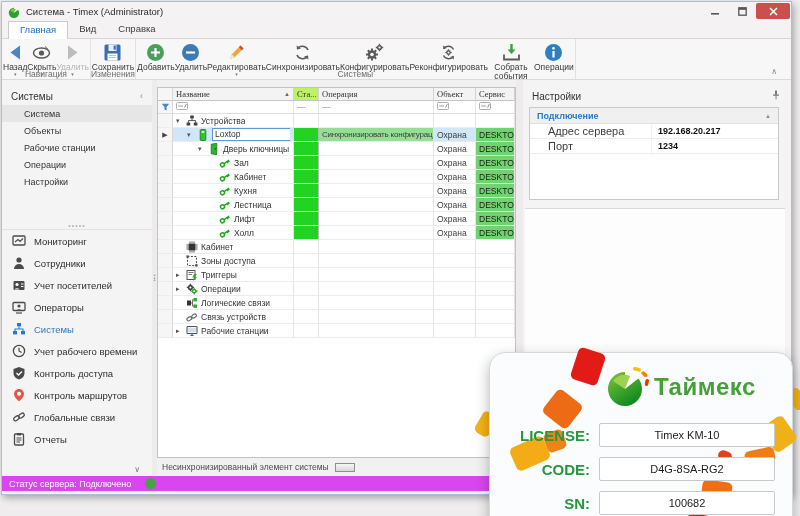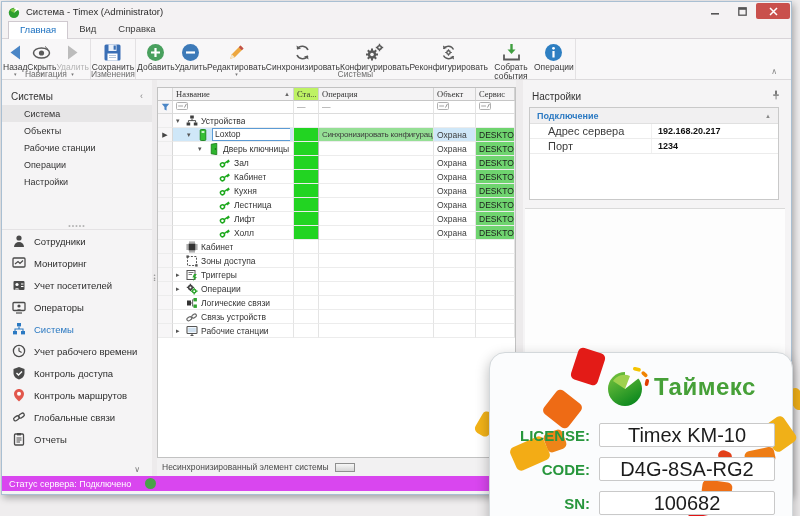--- a/index.html
+++ b/index.html
@@ -103,21 +103,21 @@
   
   .card { position:absolute; left:489px; top:324px; width:304px; height:186px; background:#fbfcfd; border:1px solid #d3d8db; border-radius:16px; box-shadow:0 5px 14px rgba(0,0,0,.28); z-index:50;margin-top:28px; }
   .conf { position:absolute; border-radius:5px; }
   .z-under { z-index:49; } .z-over { z-index:51; }
   .brand { position:absolute; left:116px; top:12px; display:flex; align-items:center; z-index:54; }
   .brand .blogo { width:44px; height:44px; }
   .brand .bname { font-size:24px; font-weight:bold; color:#46a038; margin-left:4px; letter-spacing:0.5px; }
   .fields { position:absolute; left:0; top:70px; right:0; z-index:55; }
   .frow { display:flex; align-items:center; margin-bottom:10px; }
   .flabel { width:100px; text-align:right; font-size:15px; font-weight:bold; color:#27963c; }
-  .fbox { margin-left:9px; width:176px; height:24px; background:#fff; border:1px solid #c9c9c9; border-radius:2px; display:flex; align-items:center; justify-content:center; font-size:20px; color:#1c1c1c; }
+  .fbox { margin-left:9px; width:176px; height:24px; background:#fff; border:1px solid #c9c9c9; border-radius:2px; display:flex; align-items:center; justify-content:center; font-size:11px; color:#1c1c1c; }
 </style>
 </head>
 <body>
 
 <div class="screen">
   <div class="window">
 
     <div class="titlebar">
       <span class="app-icon">
         <svg viewBox="0 0 14 14">
@@ -283,31 +283,31 @@
             <div class="side-item selected">Система</div>
             <div class="side-item">Объекты</div>
             <div class="side-item">Рабочие станции</div>
             <div class="side-item">Операции</div>
             <div class="side-item">Настройки</div>
           </div>
         <div class="hsplit">•••••</div>
         <div id="side-nav">
             <div class="nav-item">
               <span class="nic"><svg viewBox="0 0 14 14">
+                  <rect x="1" y="2" width="12" height="9" rx="1" fill="none" stroke="#4a4a4a" stroke-width="1.3"></rect>
+                  <path d="M3 8 L6 5.5 L8 7.5 L11 4.5" stroke="#4a4a4a" fill="none" stroke-width="1.2"></path>
+                </svg></span>
+              <span>Мониторинг</span>
+            </div>
+            <div class="nav-item">
+              <span class="nic"><svg viewBox="0 0 14 14">
                   <circle cx="7" cy="4" r="2.6" fill="#4a4a4a"></circle>
                   <path d="M2 13 A5 5 0 0 1 12 13 Z" fill="#4a4a4a"></path>
                 </svg></span>
               <span>Сотрудники</span>
-            </div>
-            <div class="nav-item">
-              <span class="nic"><svg viewBox="0 0 14 14">
-                  <rect x="1" y="2" width="12" height="9" rx="1" fill="none" stroke="#4a4a4a" stroke-width="1.3"></rect>
-                  <path d="M3 8 L6 5.5 L8 7.5 L11 4.5" stroke="#4a4a4a" fill="none" stroke-width="1.2"></path>
-                </svg></span>
-              <span>Мониторинг</span>
             </div>
             <div class="nav-item">
               <span class="nic"><svg viewBox="0 0 14 14">
                   <rect x="1.5" y="3" width="11" height="9" rx="1" fill="#4a4a4a"></rect>
                   <circle cx="5" cy="6.5" r="1.6" fill="#fff"></circle>
                   <path d="M2.5 11.5 A3 3 0 0 1 7.5 11.5 Z" fill="#fff"></path>
                   <path d="M9 6 H11.5 M9 8.5 H11.5" stroke="#fff" stroke-width="1"></path>
                 </svg></span>
               <span>Учет посетителей</span>
             </div>

